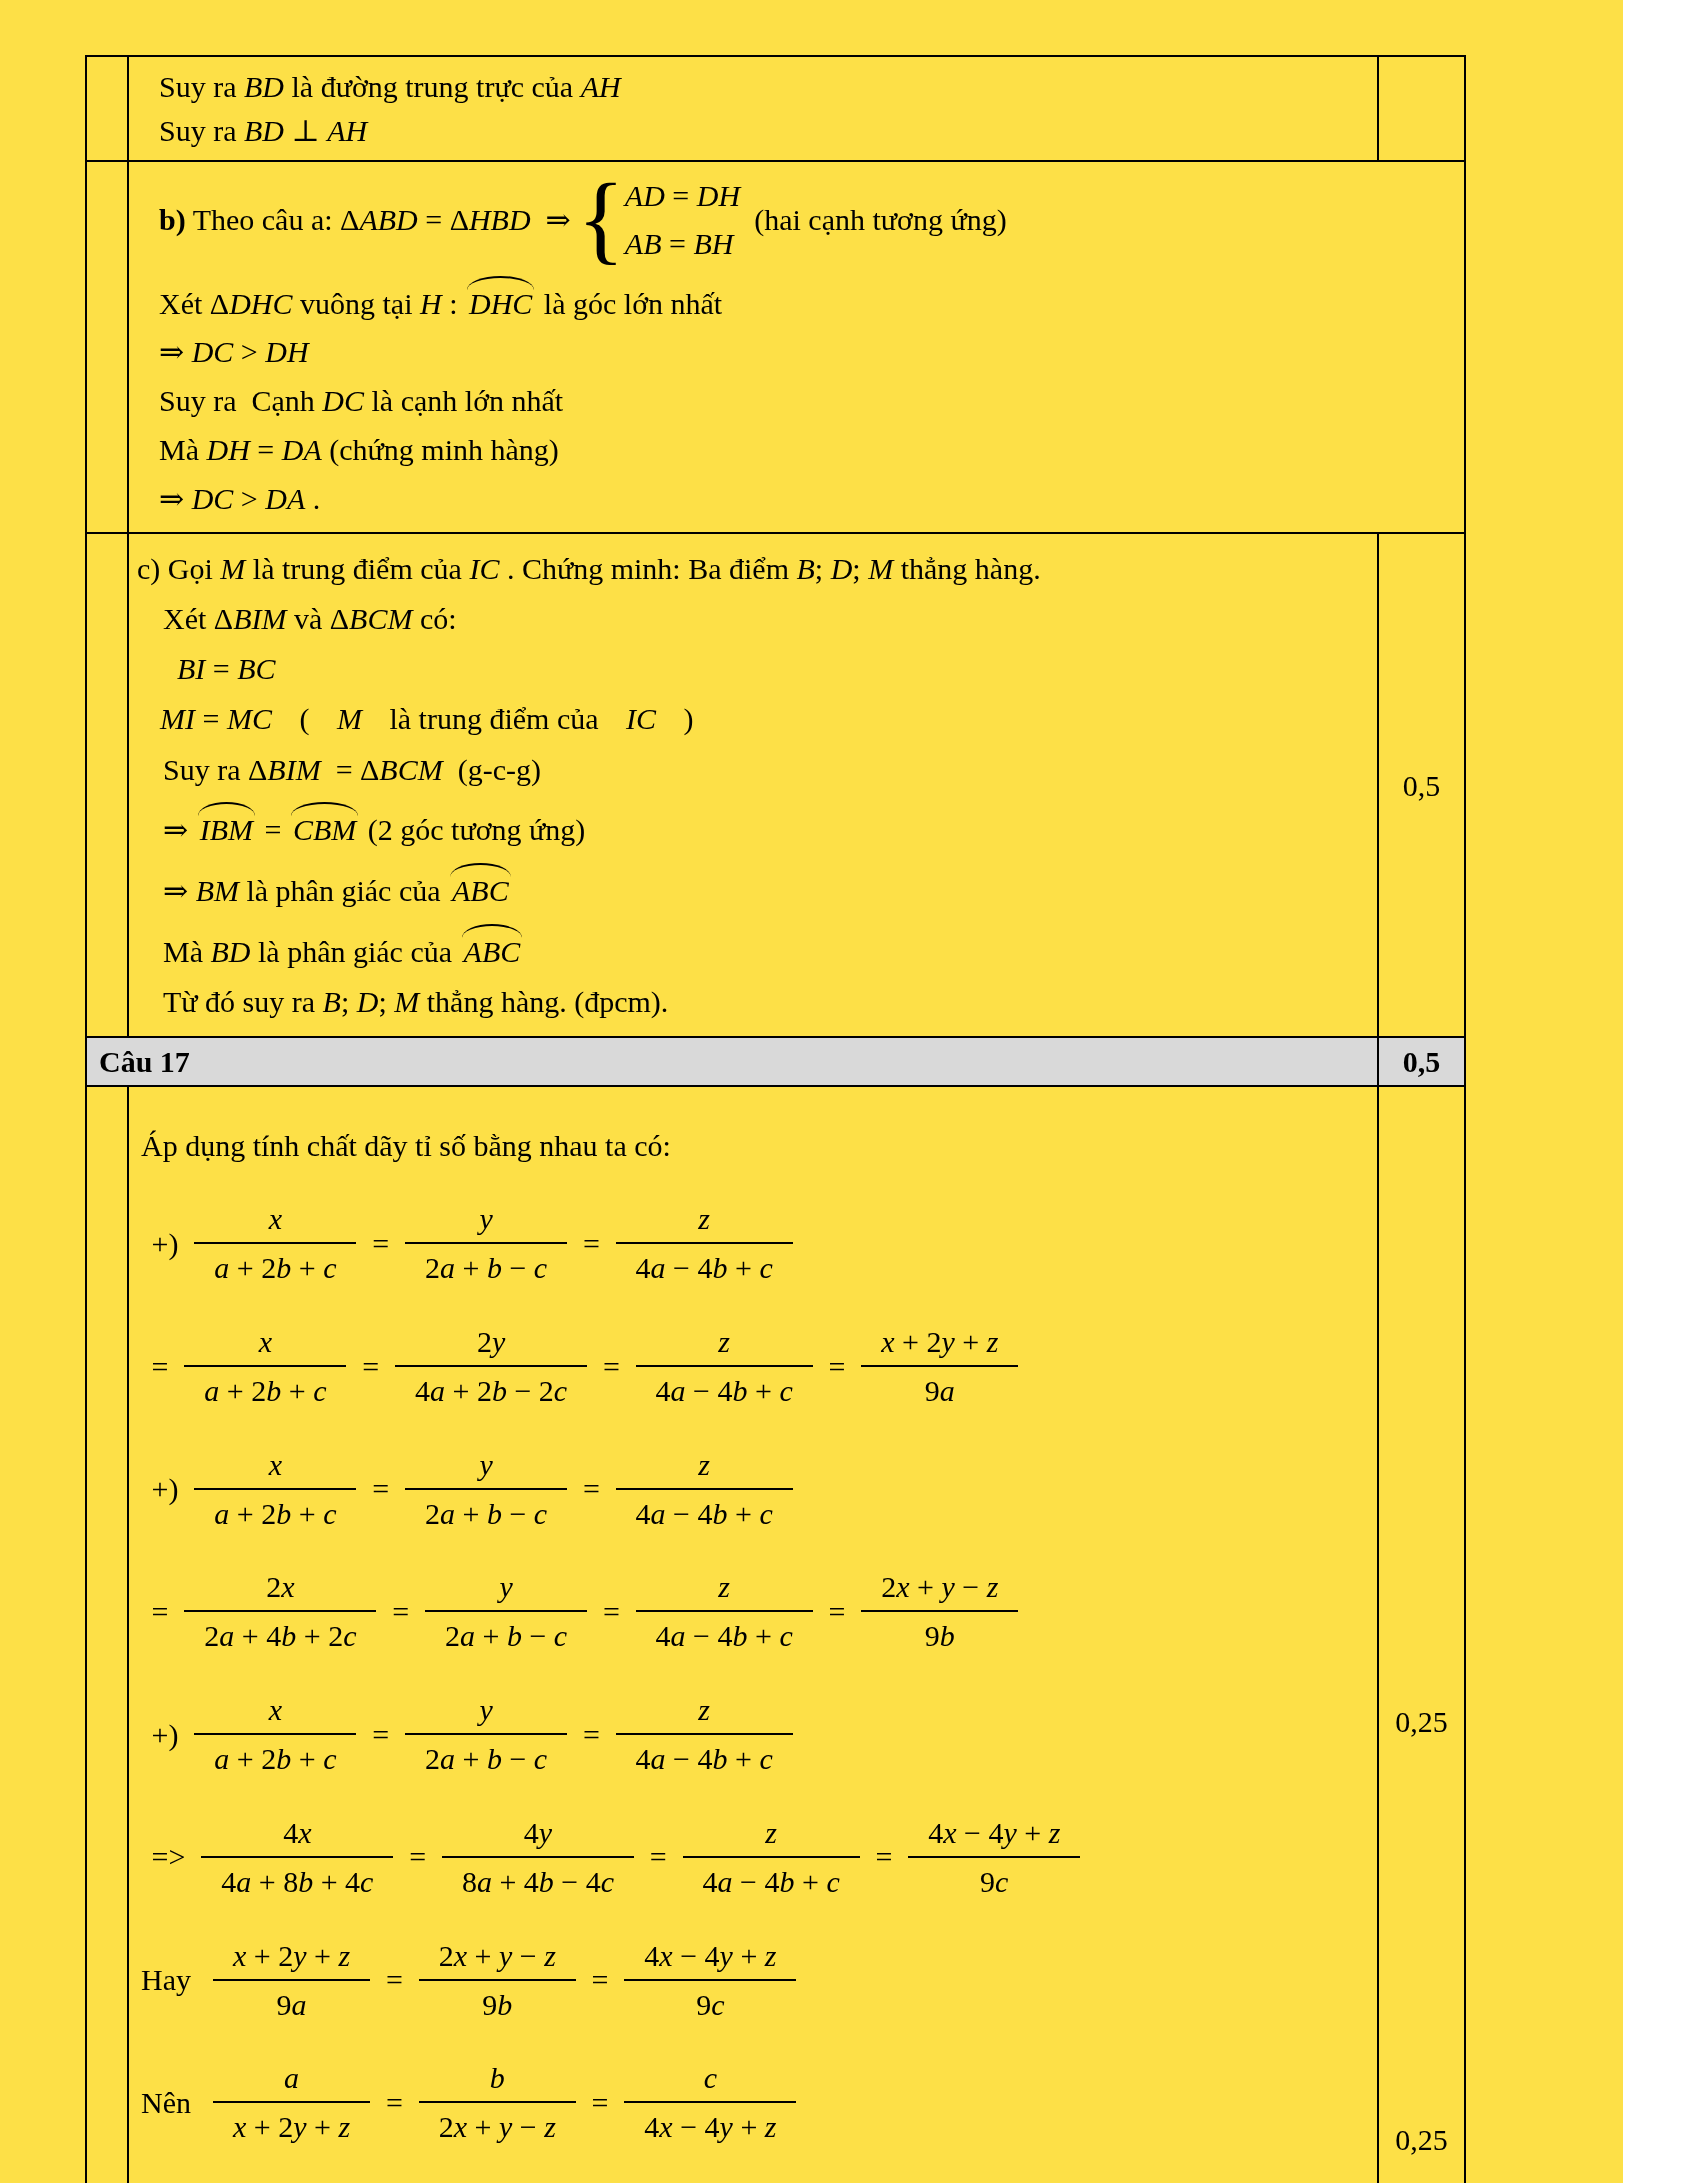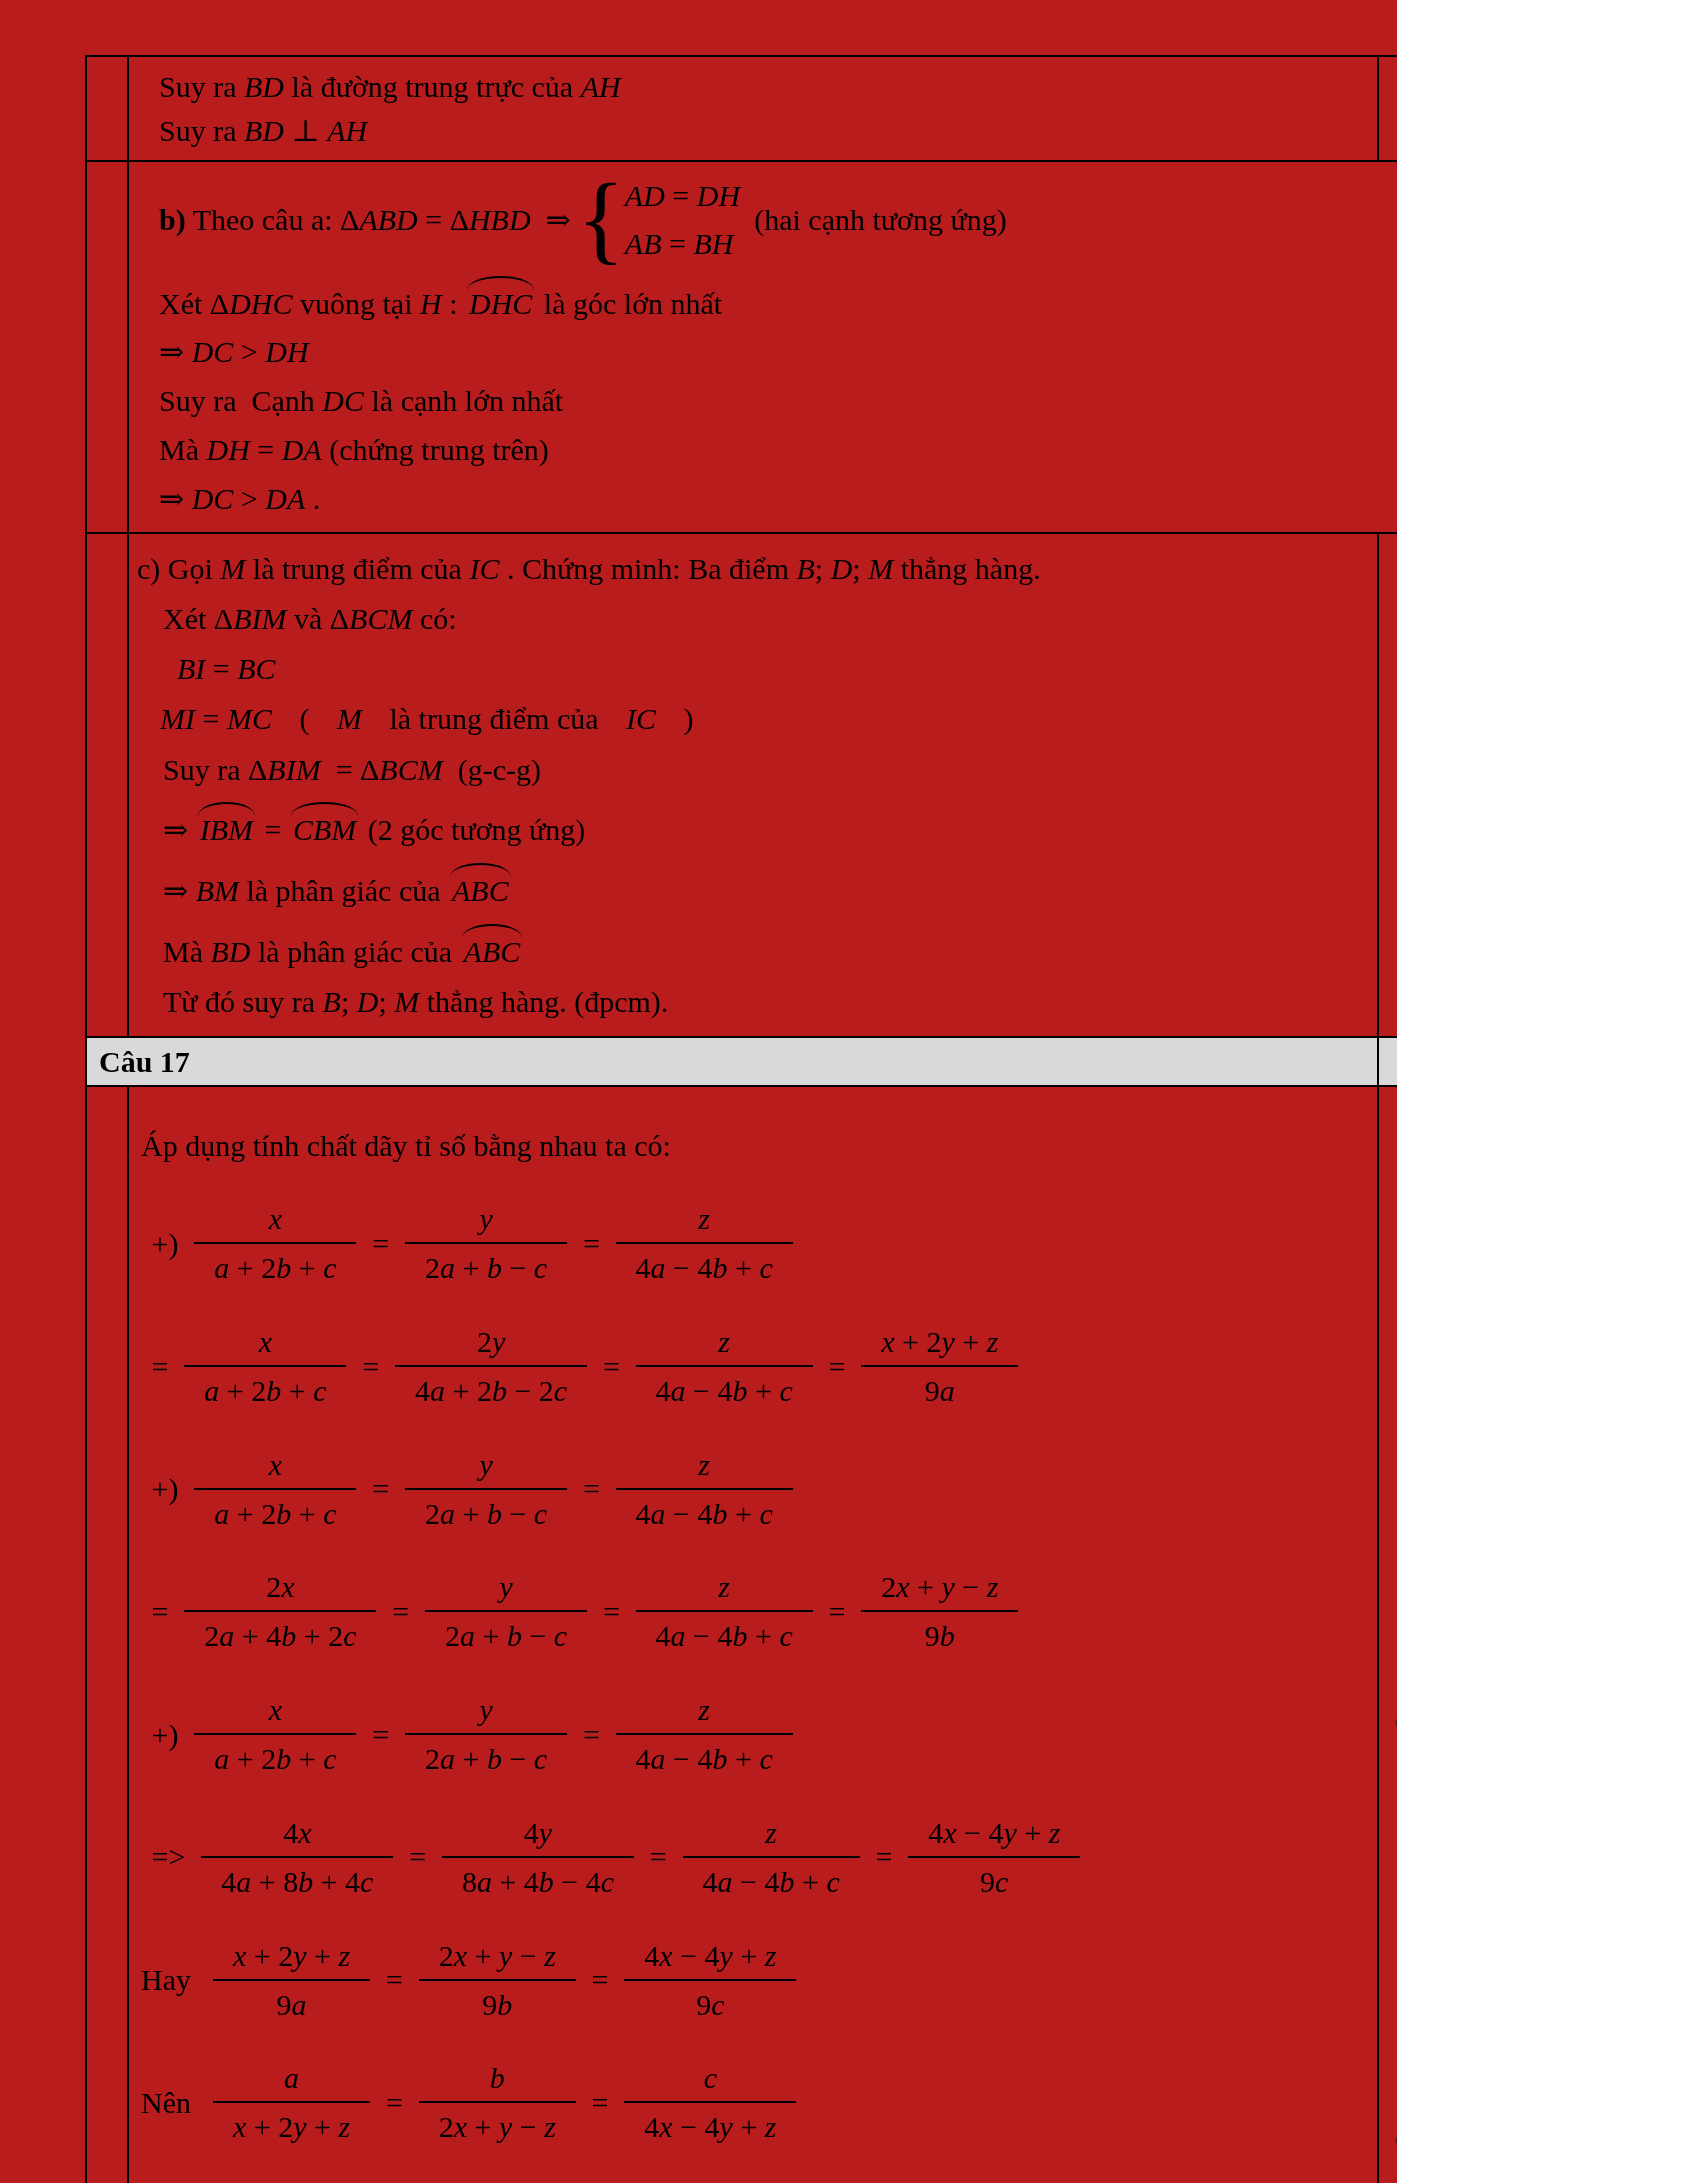--- a/index.html
+++ b/index.html
@@ -1,22 +1,22 @@
 <!DOCTYPE html>
 <html style="font-size:10.6px"><head>
 <meta charset="utf-8">
 <style>
   * { box-sizing: border-box; margin: 0; padding: 0; }
   html, body { background: #ffffff; }
   .page {
     position: relative;
-    width: 1397px;
+    width: 1623px;
     height: 2183px;
     overflow: hidden;
-    background: #b91c1c;
+    background: #fde047;
     color: #000000;
     font-family: "Liberation Serif", "DejaVu Serif", serif;
     font-size: 30px;
     line-height: 1.3;
   }
   .doc-table {
     position: absolute;
     left: 85px;
     top: 55px;
     width: 1381px;
@@ -134,21 +134,21 @@
             <span class="math"><span>⇒</span><span> </span><span class="it">D</span><span class="it">C</span><span> </span><span>&gt;</span><span> </span><span class="it">D</span><span class="it">H</span></span>
           </div>
           <div class="line" style="margin-left: 30px;">
             <span class="txt">Suy ra  Cạnh </span>
             <span class="math"><span class="it">D</span><span class="it">C</span></span>
             <span class="txt"> là cạnh lớn nhất</span>
           </div>
           <div class="line" style="margin-left: 30px;">
             <span class="txt">Mà </span>
             <span class="math"><span class="it">D</span><span class="it">H</span><span> </span><span>=</span><span> </span><span class="it">D</span><span class="it">A</span></span>
-            <span class="txt"> (chứng trung trên)</span>
+            <span class="txt"> (chứng minh hàng)</span>
           </div>
           <div class="line" style="margin-left: 30px;">
             <span class="math"><span>⇒</span><span> </span><span class="it">D</span><span class="it">C</span><span> </span><span>&gt;</span><span> </span><span class="it">D</span><span class="it">A</span></span>
             <span class="txt"> .</span>
           </div>
         </div>
       </div>
       <div class="row row-2">
         <div class="cell-gutter"></div>
         <div class="cell-content">

